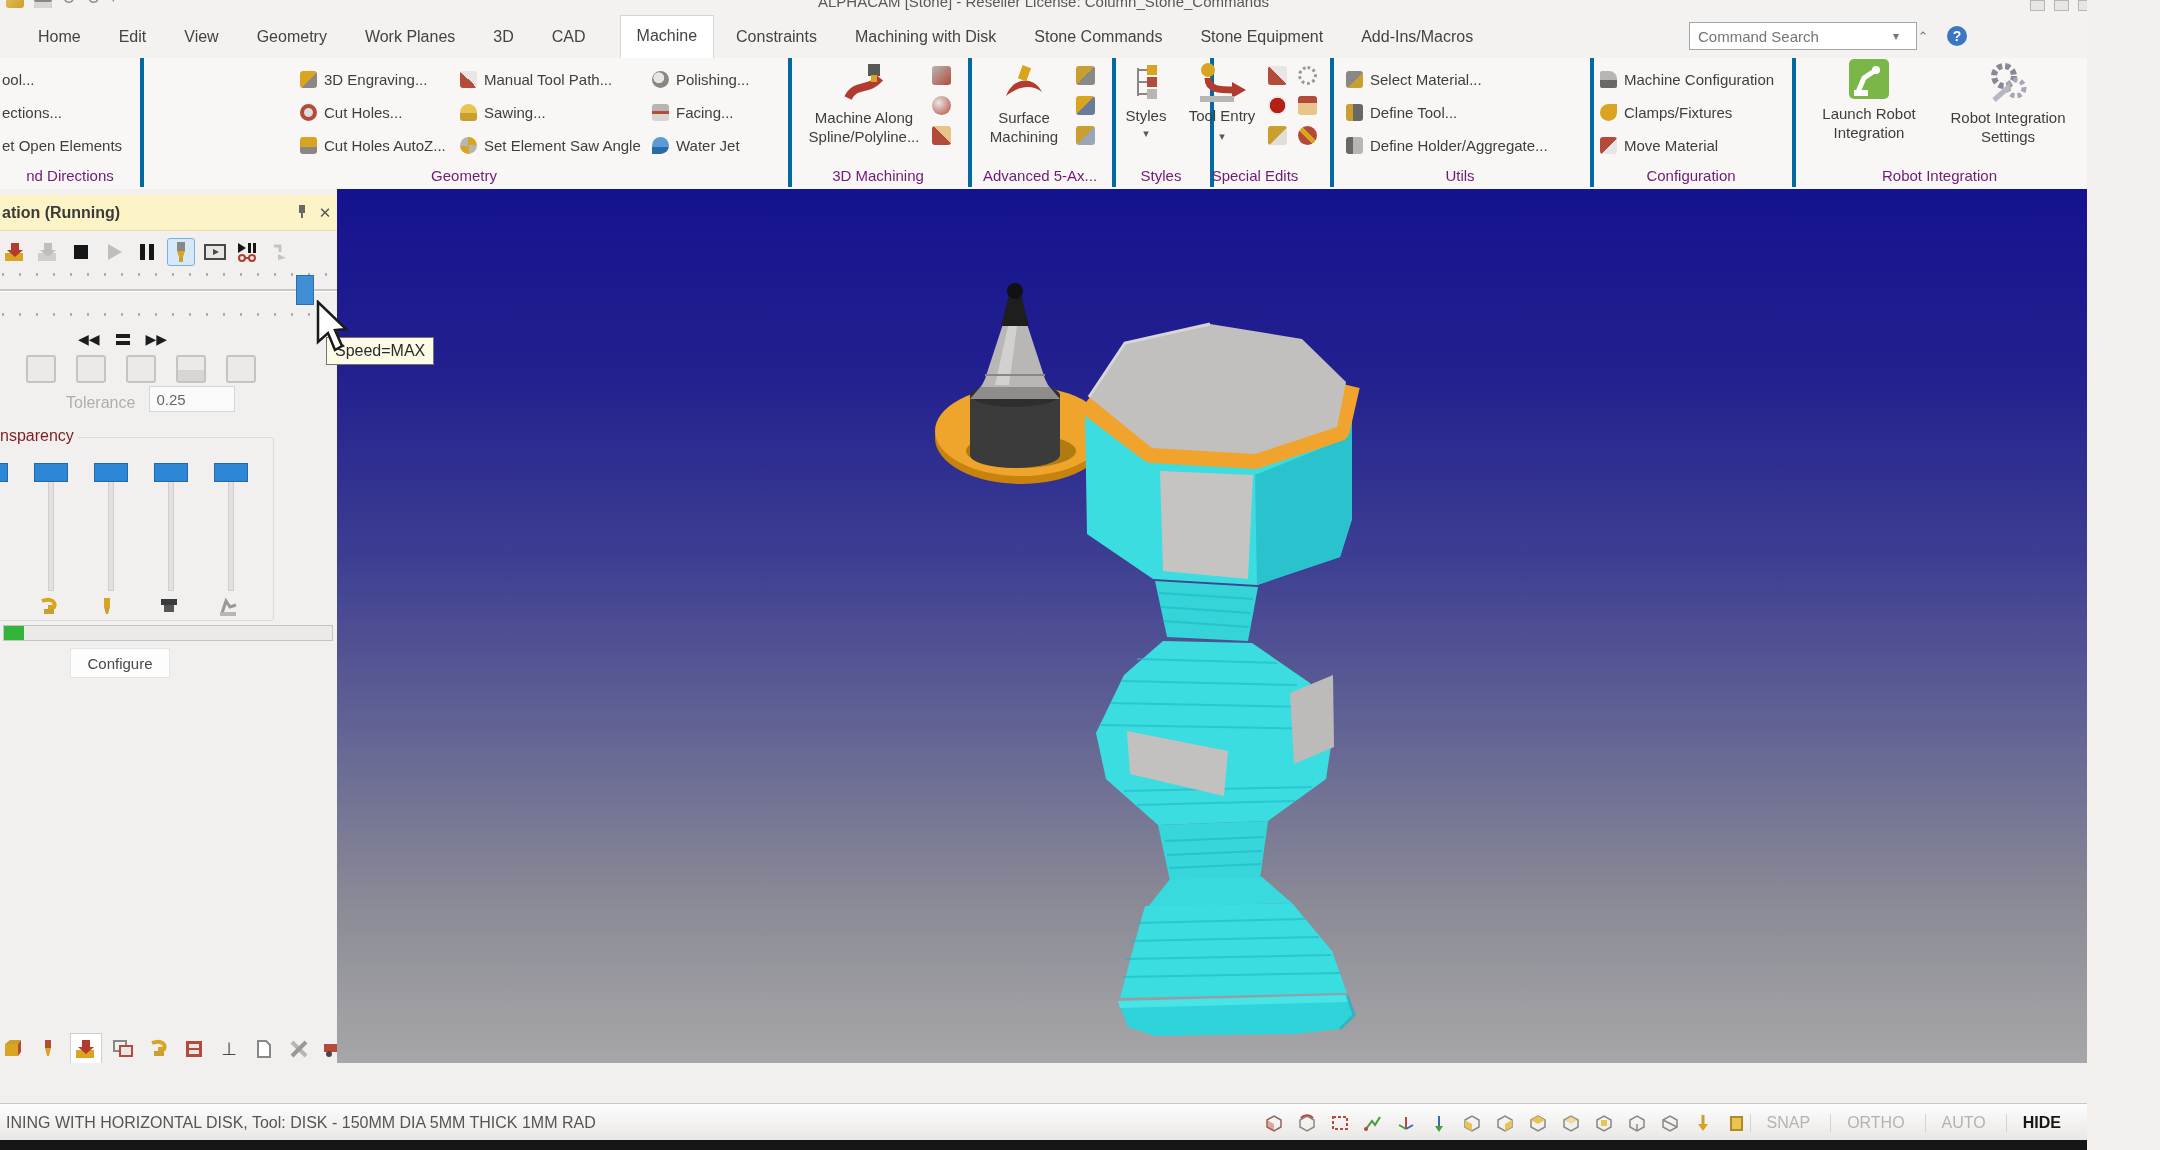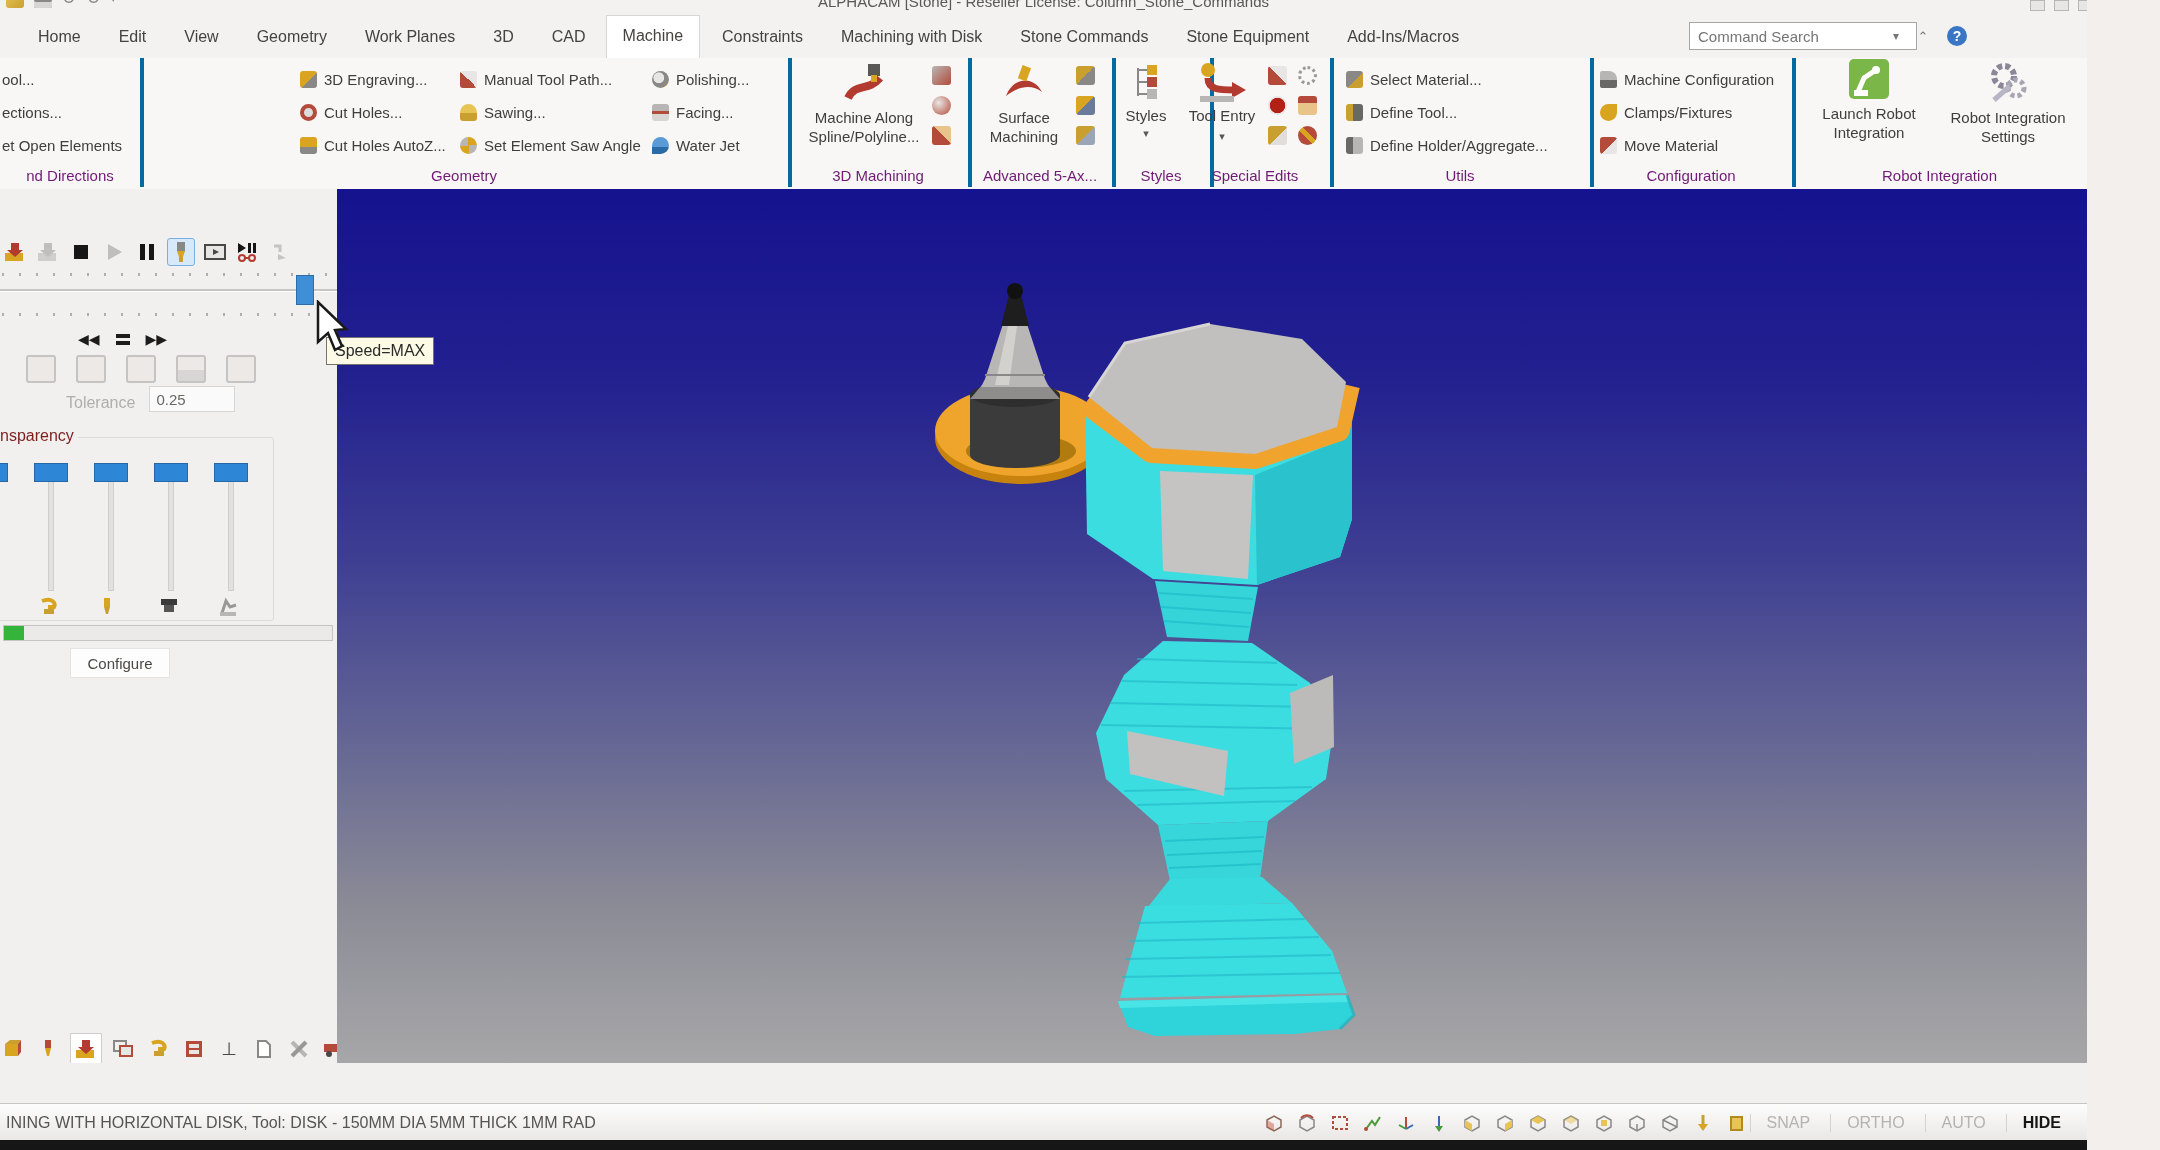--- a/index.html
+++ b/index.html
@@ -11,21 +11,21 @@
   #titlebar{left:0;top:0;width:2087px;height:13px;background:#f3f2f1;overflow:hidden;}
   #qat{left:6px;top:-12px;display:flex;gap:10px;align-items:center;color:#8a8886;font-size:17px;}
   .qat-ico{width:18px;height:18px;display:inline-block;}
   #win-title{left:0;top:-7px;width:2087px;text-align:center;font-size:15px;color:#5a5856;white-space:nowrap;}
   .winctl{top:0px;width:13px;height:9px;border:1px solid #b8b6b4;background:#e8e6e4;}
 
   
   #menubar{left:0;top:13px;width:2087px;height:45px;background:#f3f2f1;display:flex;align-items:flex-end;}
   .tab{font-size:16px;color:#454341;padding:11px 0 12px 0;margin-left:38px;white-space:nowrap;}
   .tab.active{background:#fff;border:1px solid #d8d6d4;border-bottom:none;padding:11px 16px 13px 16px;
-              margin-left:20px;margin-right:-16px;position:relative;z-index:3;}
+              margin-left:34px;margin-right:-16px;position:relative;z-index:3;}
   #search-wrap{position:absolute;right:120px;top:9px;display:flex;align-items:center;gap:14px;}
   #cmd-search{width:196px;height:26px;border:1px solid #a8a6a4;background:#fff;font-size:15px;
               color:#555;padding:0 22px 0 8px;font-family:"Liberation Sans",sans-serif;}
   .chev{margin-left:-24px;color:#777;font-size:12px;pointer-events:none;}
   .mini-round{width:20px;height:20px;border-radius:50%;display:flex;align-items:center;justify-content:center;font-size:13px;}
   #ribbon-collapse{color:#777;}
   #help-btn{background:#3a76c4;color:#fff;font-weight:bold;font-size:14px;}
 
   
   #ribbon{left:0;top:58px;width:2087px;height:131px;background:#f8f7f6;border-bottom:2px solid #c9c7c5;}
@@ -349,20 +349,30 @@
         </svg>
         <span>Robot Integration Settings</span>
       </div>
       <div class="g-label">Robot Integration</div>
     </div>
   </div>
 
   <div class="abs" id="main">
 
     <div class="abs" id="sidepanel">
+      <div class="abs" id="panel-header">
+        <span id="panel-title">ation (Running)</span>
+        <span class="hdr-btn">
+          <svg width="13" height="15">
+              <rect x="4" y="1" width="6" height="8" fill="#6a6866"></rect>
+              <line x1="7" y1="9" x2="7" y2="14" stroke="#6a6866" stroke-width="2"></line>
+            </svg>
+        </span>
+        <span class="hdr-btn">✕</span>
+      </div>
 
       <div class="abs" id="sim-toolbar">
         <span class="sim-ico">
           <svg width="24" height="22">
               <rect x="2" y="12" width="18" height="8" fill="#d9a520"></rect>
               <polygon points="8,2 16,2 16,9 20,9 12,16 4,9 8,9" fill="#b33a2e"></polygon>
             </svg>
           </span>
         <span class="sim-ico">
           <svg width="24" height="22">

